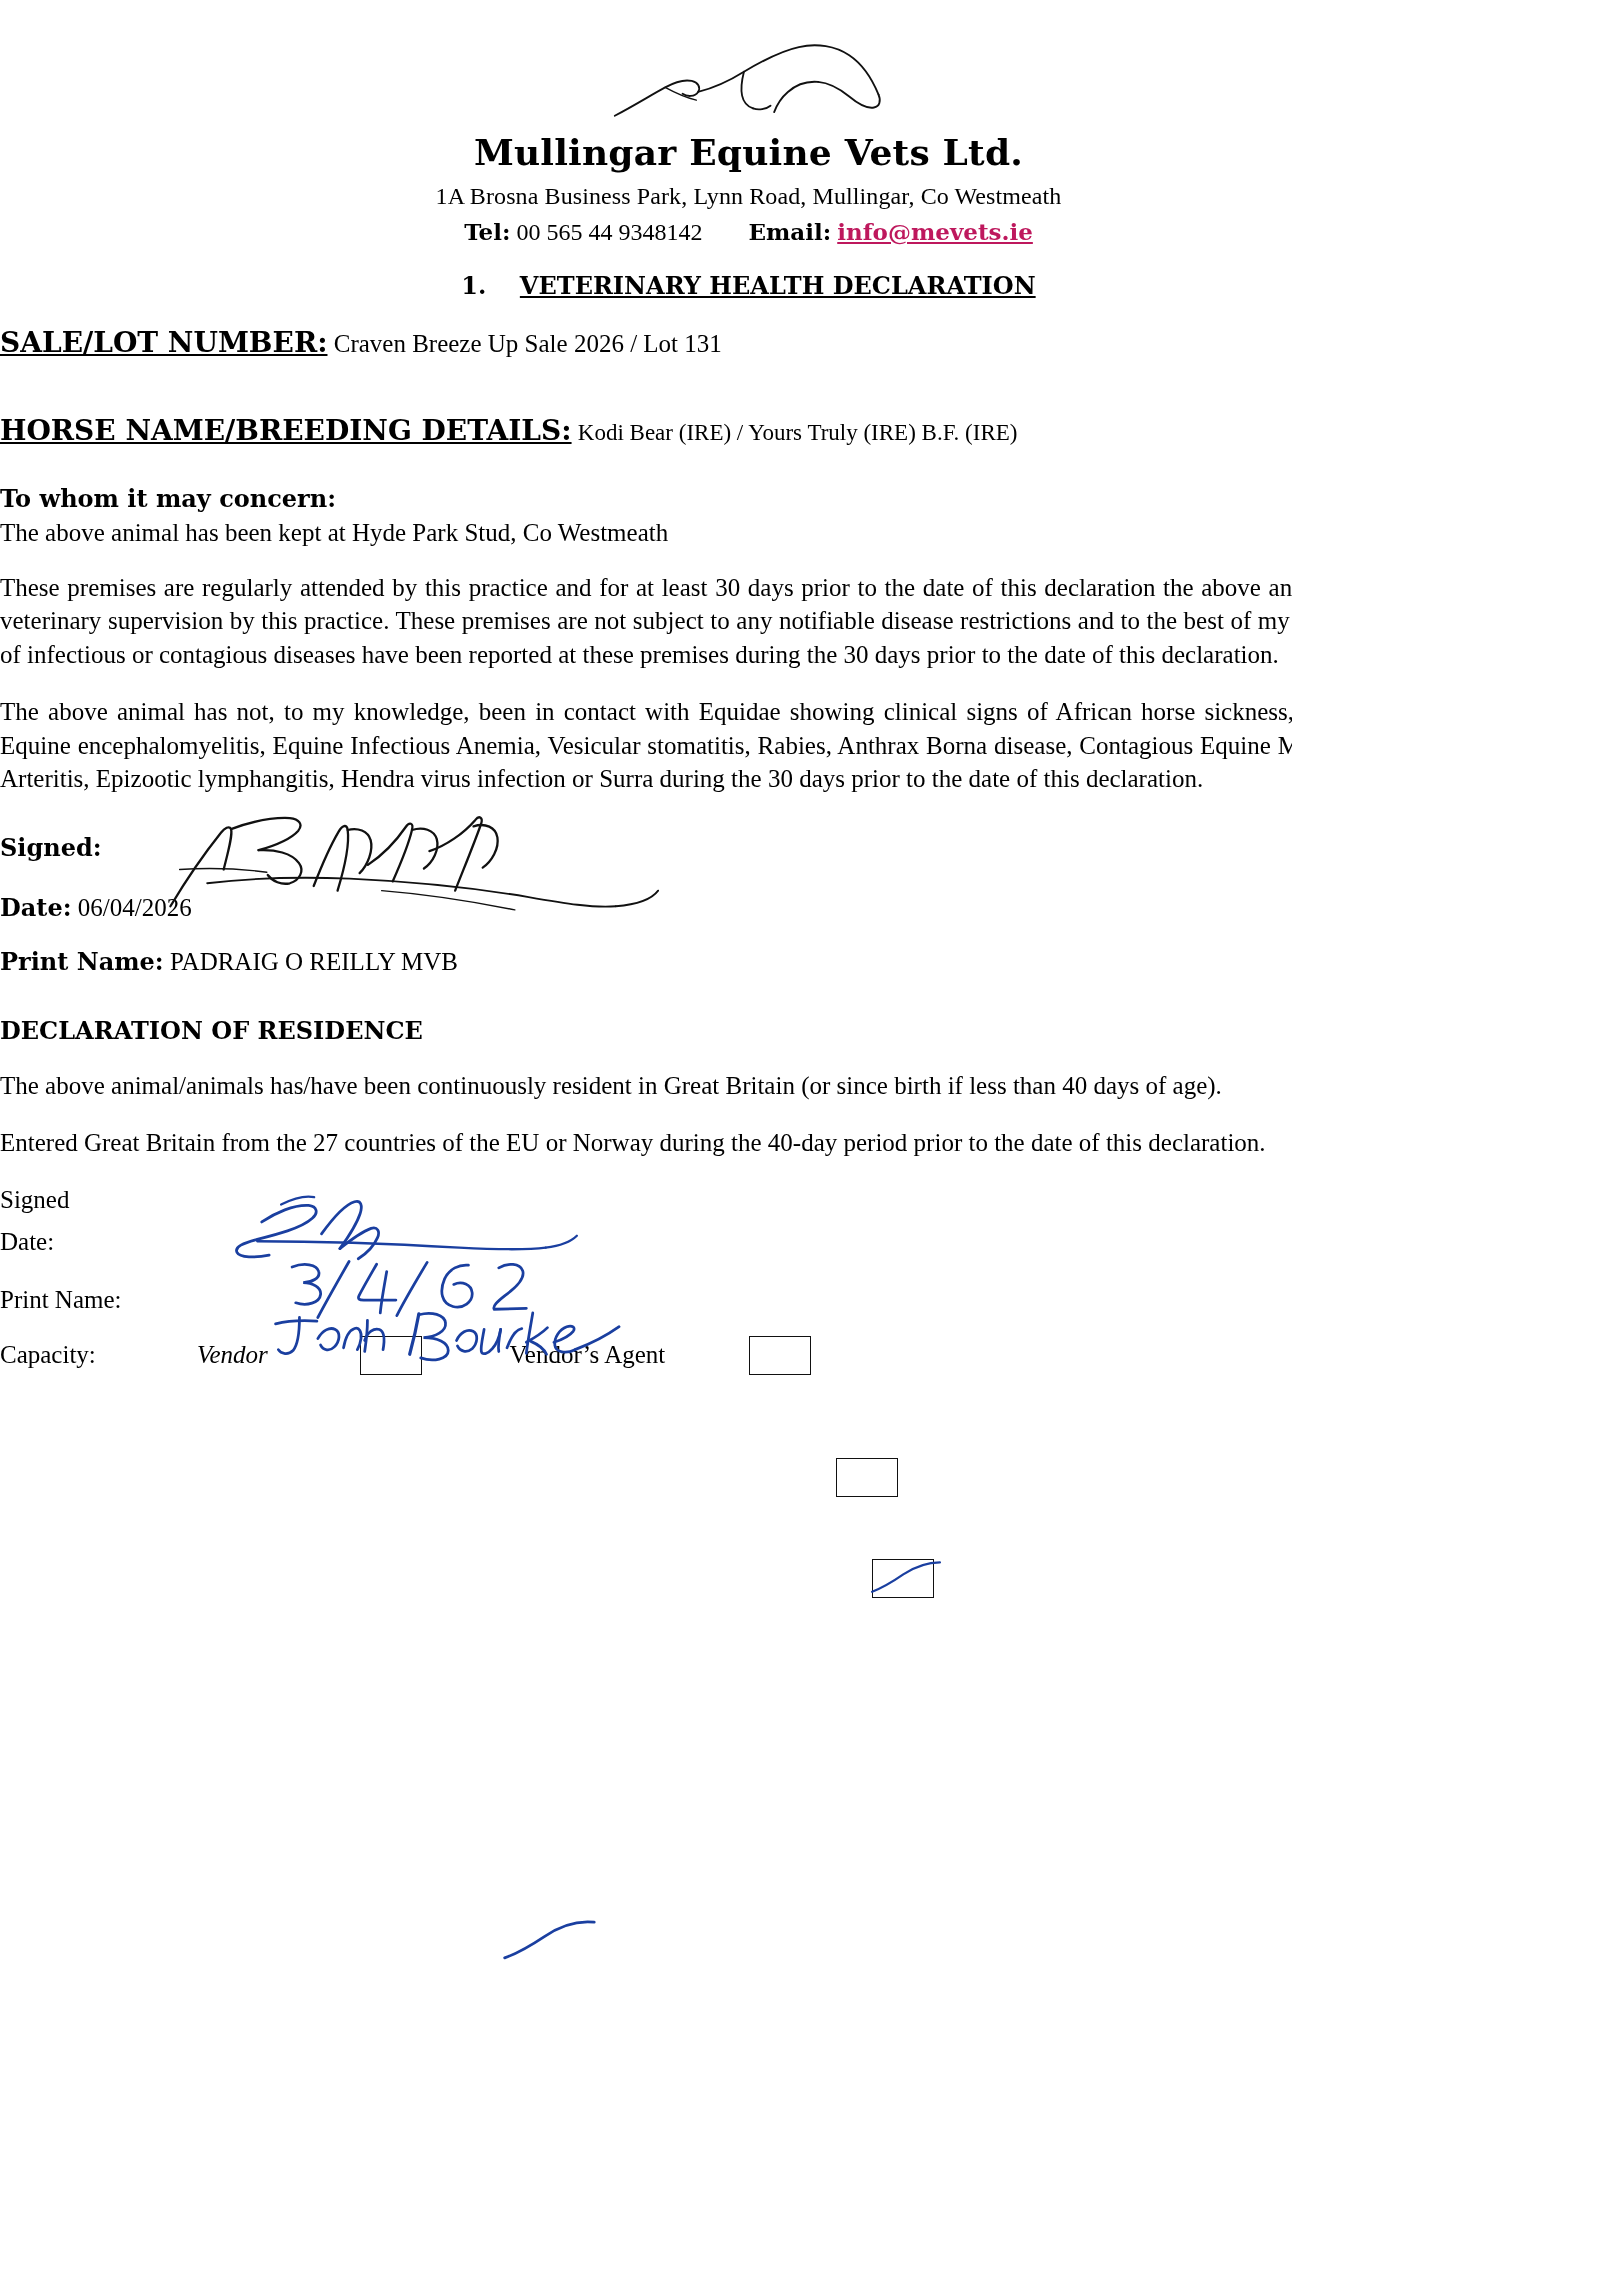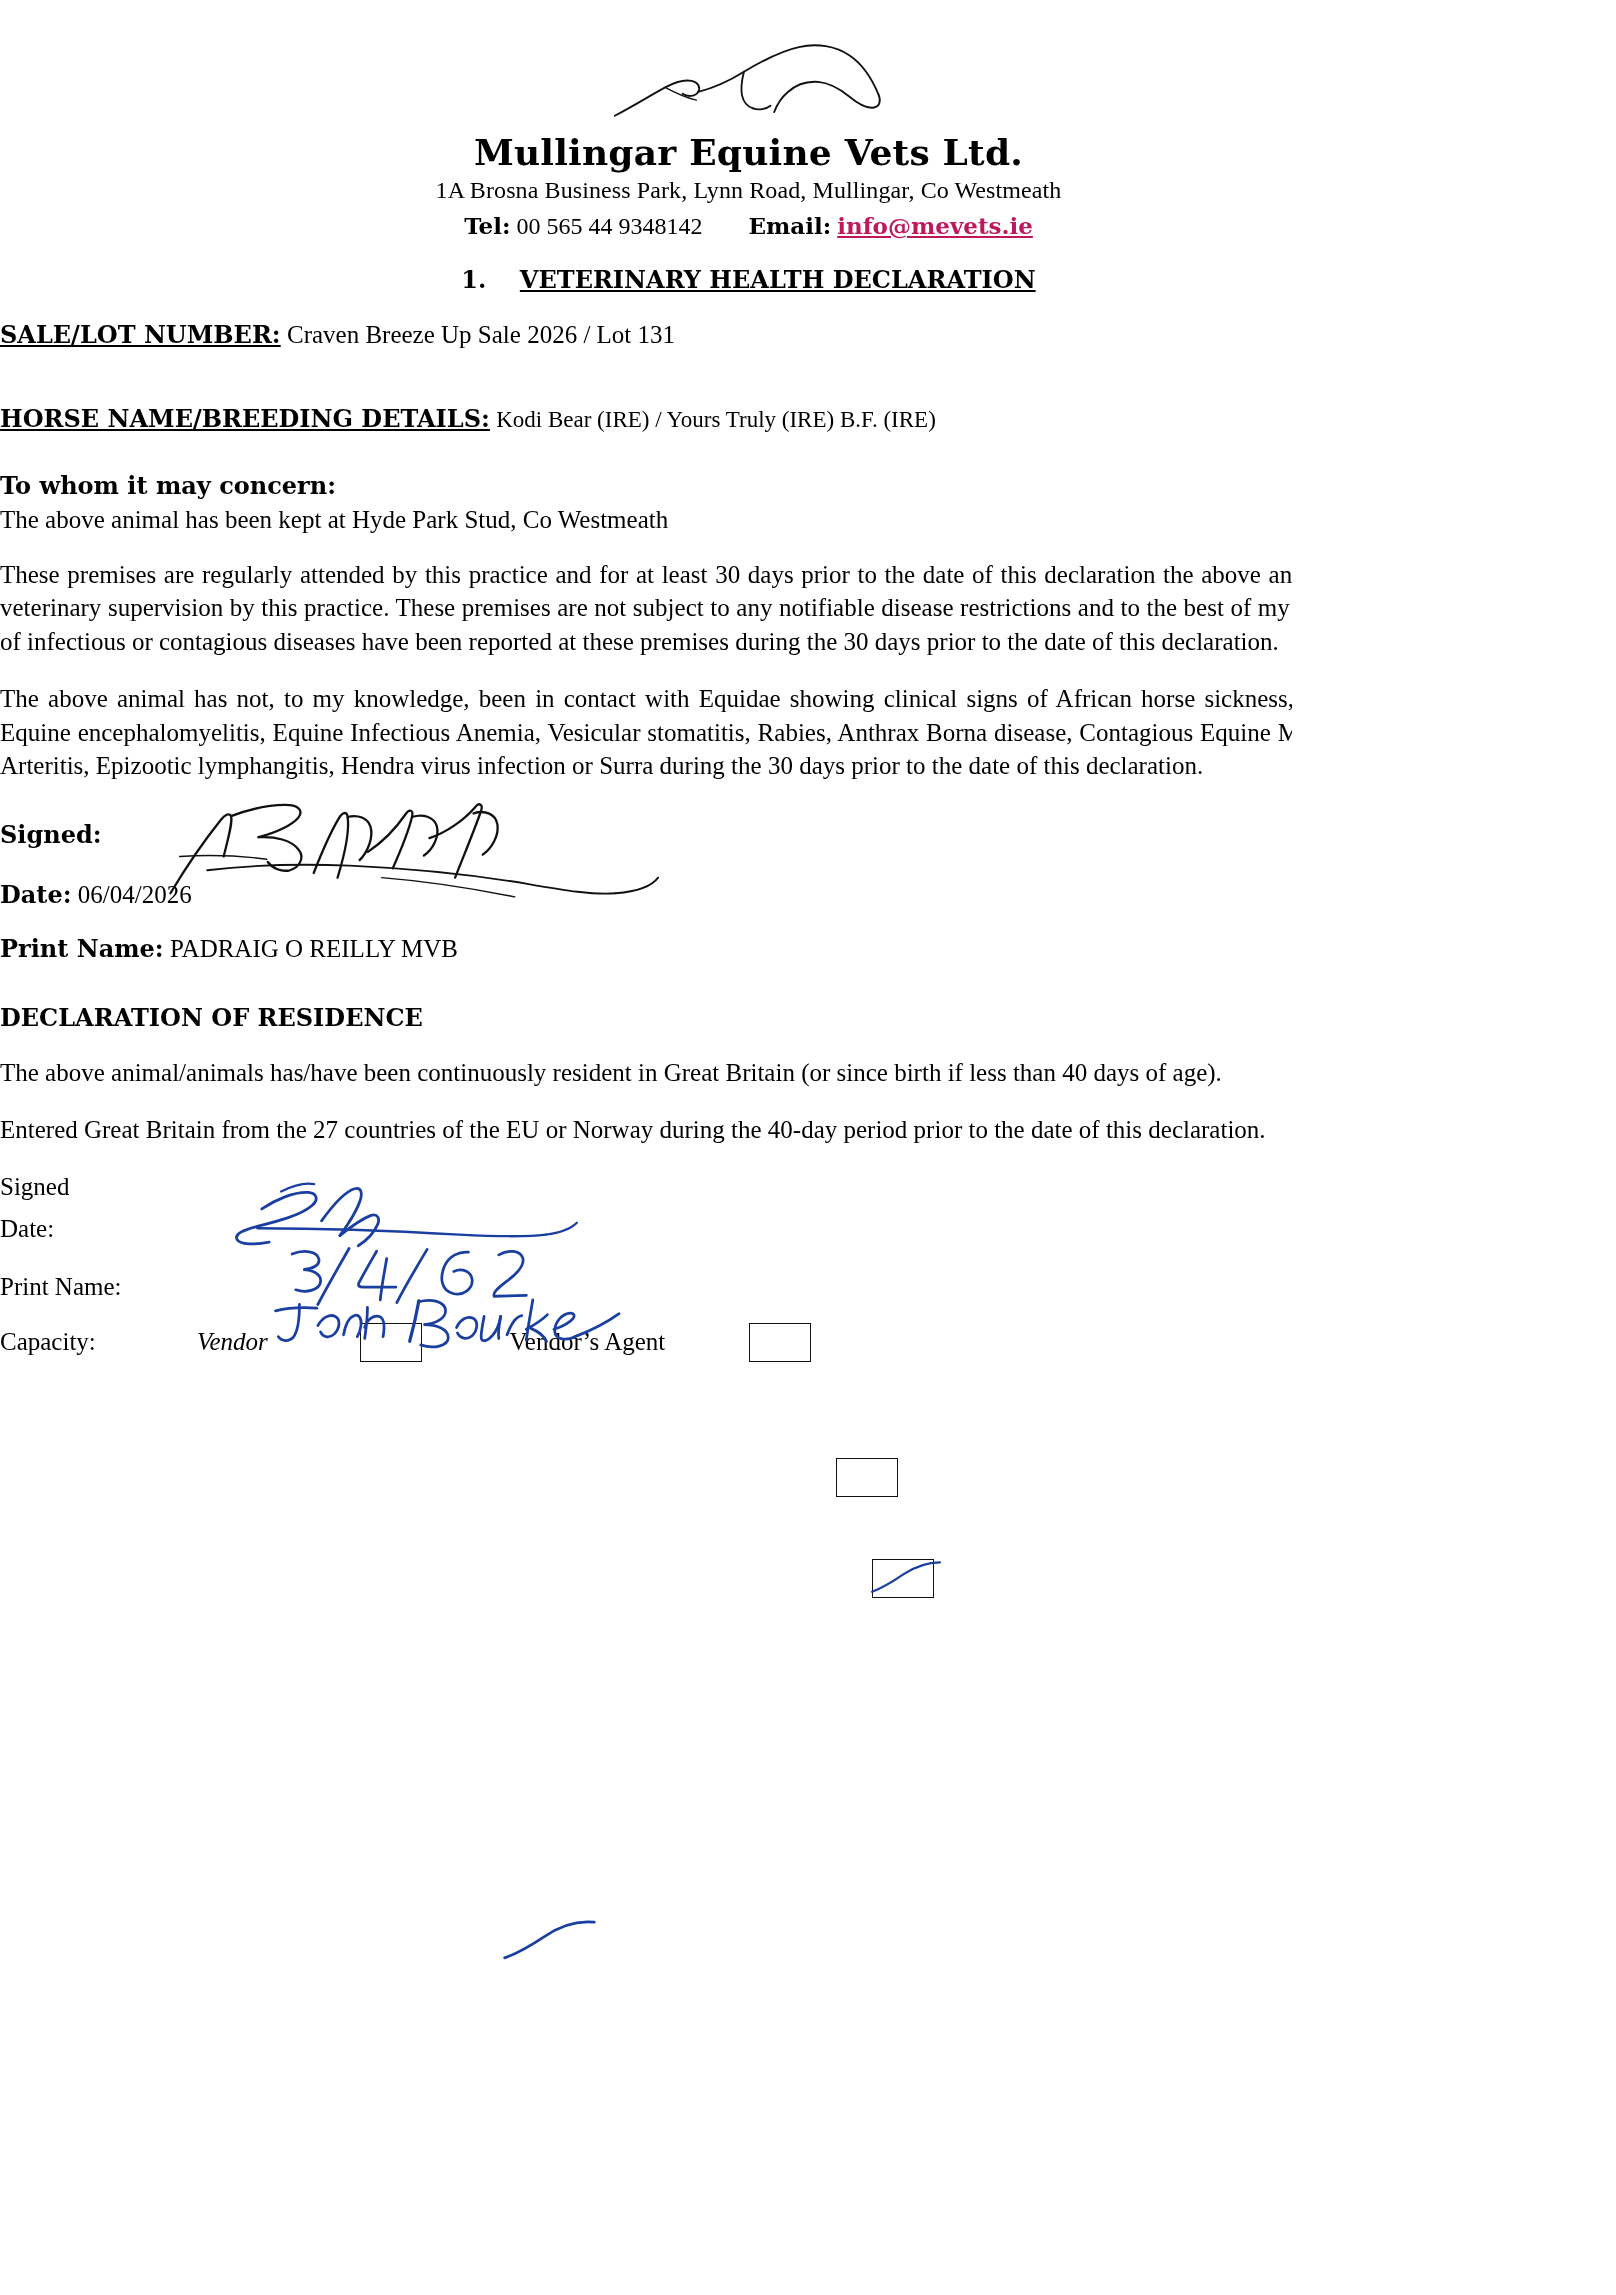--- a/index.html
+++ b/index.html
@@ -44,21 +44,21 @@
     text-align: center;
     font-family: "DejaVu Serif", serif;
     font-weight: bold;
     font-size: 36px;
     letter-spacing: 0.2px;
     margin-top: 6.4px;
   }
   .addr {
     text-align: center;
     font-size: 24px;
-    margin-top: 4px;
+    margin-top: 10px;
     letter-spacing: 0.1px;
   }
   .telline {
     text-align: center;
     font-size: 24px;
     margin-top: 8.3px;
   }
   .telline b {
     font-family: "DejaVu Serif", serif;
     font-weight: bold;
@@ -86,21 +86,21 @@
 
   
   .field-row {
     font-size: 25px;
     line-height: 1.25;
     margin-top: 25px;
   }
   .field-label {
     font-family: "DejaVu Serif", serif;
     font-weight: bold;
-    font-size: 24px;
+    font-size: 28px;
     text-decoration: underline;
   }
   .field-value {
     font-size: 25px;
   }
   .field-value.small {
     font-size: 23px;
   }
 
   .tw-concern {

